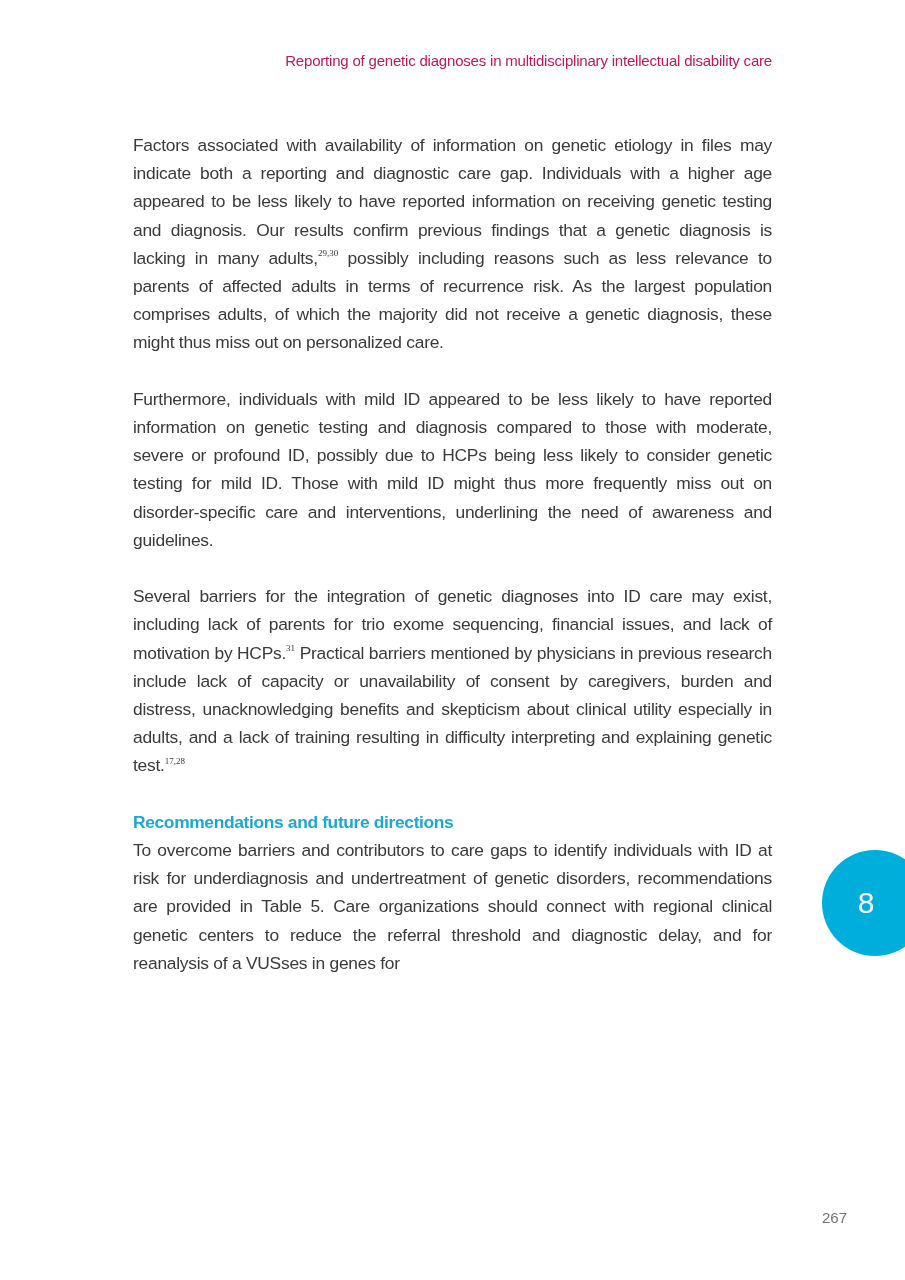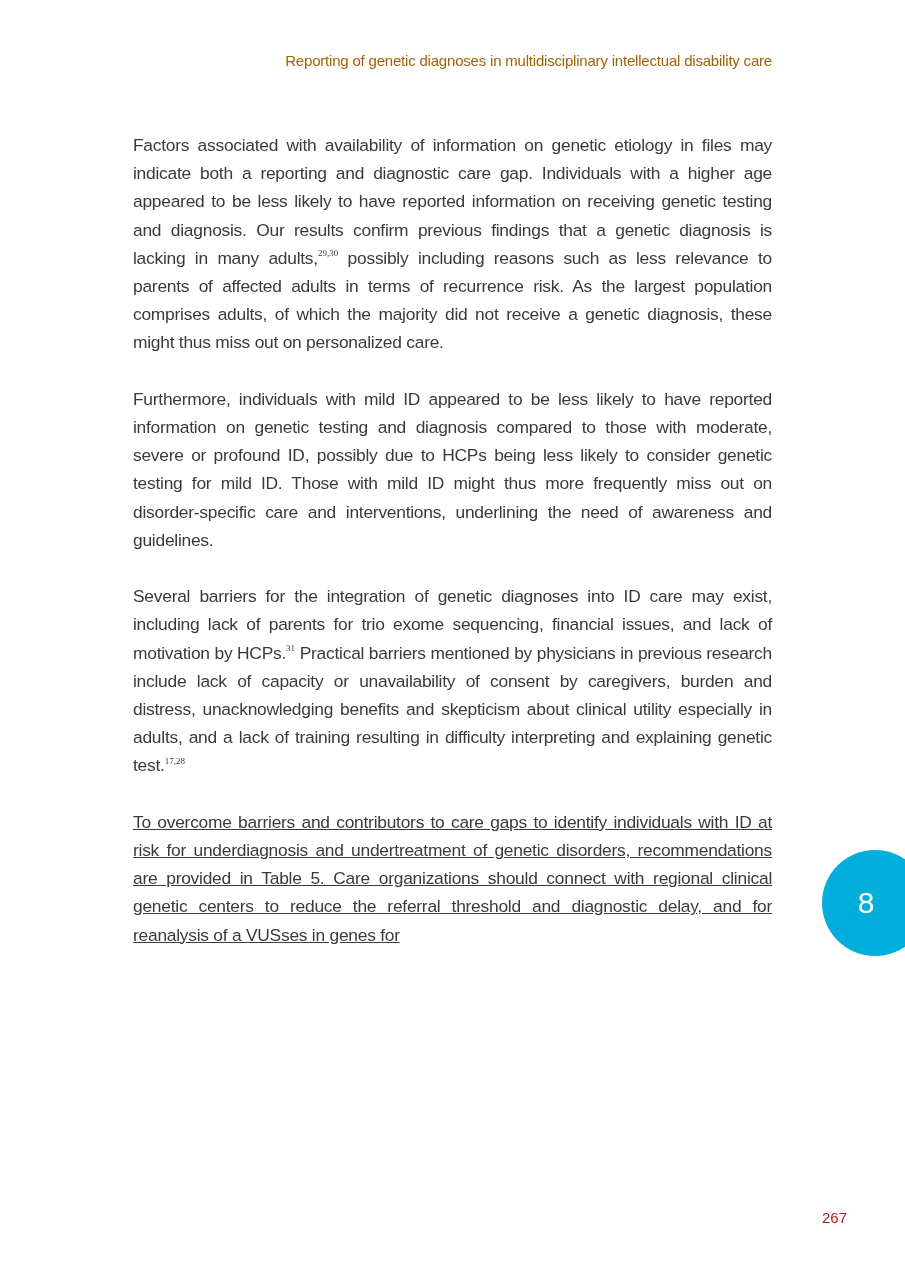--- a/index.html
+++ b/index.html
@@ -12,41 +12,40 @@
       height: 1280px;
       position: relative;
       overflow: hidden;
       font-family: "Liberation Sans", sans-serif;
     }
     .running-header {
       position: absolute;
       top: 52px;
       right: 133px;
       font-size: 15px;
-      color: #a16207;
+      color: #be185d;
       letter-spacing: -0.2px;
       white-space: nowrap;
     }
     .content {
       position: absolute;
       left: 133px;
       top: 131px;
       width: 639px;
       color: #3a3a3a;
       font-size: 17.4px;
       line-height: 28.2px;
       letter-spacing: -0.25px;
     }
     .content p {
       margin: 0 0 28.2px 0;
       text-align: justify;
     }
     .content p.after-heading {
       margin-top: 0;
-      text-decoration: underline;
     }
     sup {
       font-size: 9px;
       line-height: 0;
       vertical-align: super;
       position: relative;
       top: -1px;
       letter-spacing: 0;
       font-family: Liberation Serif, serif;
     }
@@ -73,36 +72,37 @@
       box-sizing: border-box;
       padding-right: 18px;
       font-size: 30px;
       font-weight: normal;
     }
     .page-number {
       position: absolute;
       top: 1209px;
       left: 822px;
       font-size: 15px;
-      color: #b91c1c;
+      color: #737373;
     }
   </style>
 </head>
 <body>
 
 <div class="running-header">Reporting of genetic diagnoses in multidisciplinary intellectual disability care</div>
 
 <div class="content">
 
   <p><span>Factors associated with availability of information on genetic etiology in files may indicate both a reporting and diagnostic care gap. Individuals with a higher age appeared to be less likely to have reported information on receiving genetic testing and diagnosis. Our results confirm previous findings that a genetic diagnosis is lacking in many adults,</span><sup>29,30</sup><span> possibly including reasons such as less relevance to parents of affected adults in terms of recurrence risk. As the largest population comprises adults, of which the majority did not receive a genetic diagnosis, these might thus miss out on personalized care.</span></p>
 
   <p><span>Furthermore, individuals with mild ID appeared to be less likely to have reported information on genetic testing and diagnosis compared to those with moderate, severe or profound ID, possibly due to HCPs being less likely to consider genetic testing for mild ID. Those with mild ID might thus more frequently miss out on disorder-specific care and interventions, underlining the need of awareness and guidelines.</span></p>
 
   <p><span>Several barriers for the integration of genetic diagnoses into ID care may exist, including lack of parents for trio exome sequencing, financial issues, and lack of motivation by HCPs.</span><sup>31</sup><span> Practical barriers mentioned by physicians in previous research include lack of capacity or unavailability of consent by caregivers, burden and distress, unacknowledging benefits and skepticism about clinical utility especially in adults, and a lack of training resulting in difficulty interpreting and explaining genetic test.</span><sup>17,28</sup></p>
 
+  <h3 class="section-heading">Recommendations and future directions</h3>
   <p class="after-heading"><span>To overcome barriers and contributors to care gaps to identify individuals with ID at risk for underdiagnosis and undertreatment of genetic disorders, recommendations are provided in Table 5. Care organizations should connect with regional clinical genetic centers to reduce the referral threshold and diagnostic delay, and for reanalysis of a VUSses in genes for</span></p>
 </div>
 
 <div class="chapter-tab">
   <span>8</span>
 </div>
 
 <div class="page-number">267</div>
 
 </body></html>

